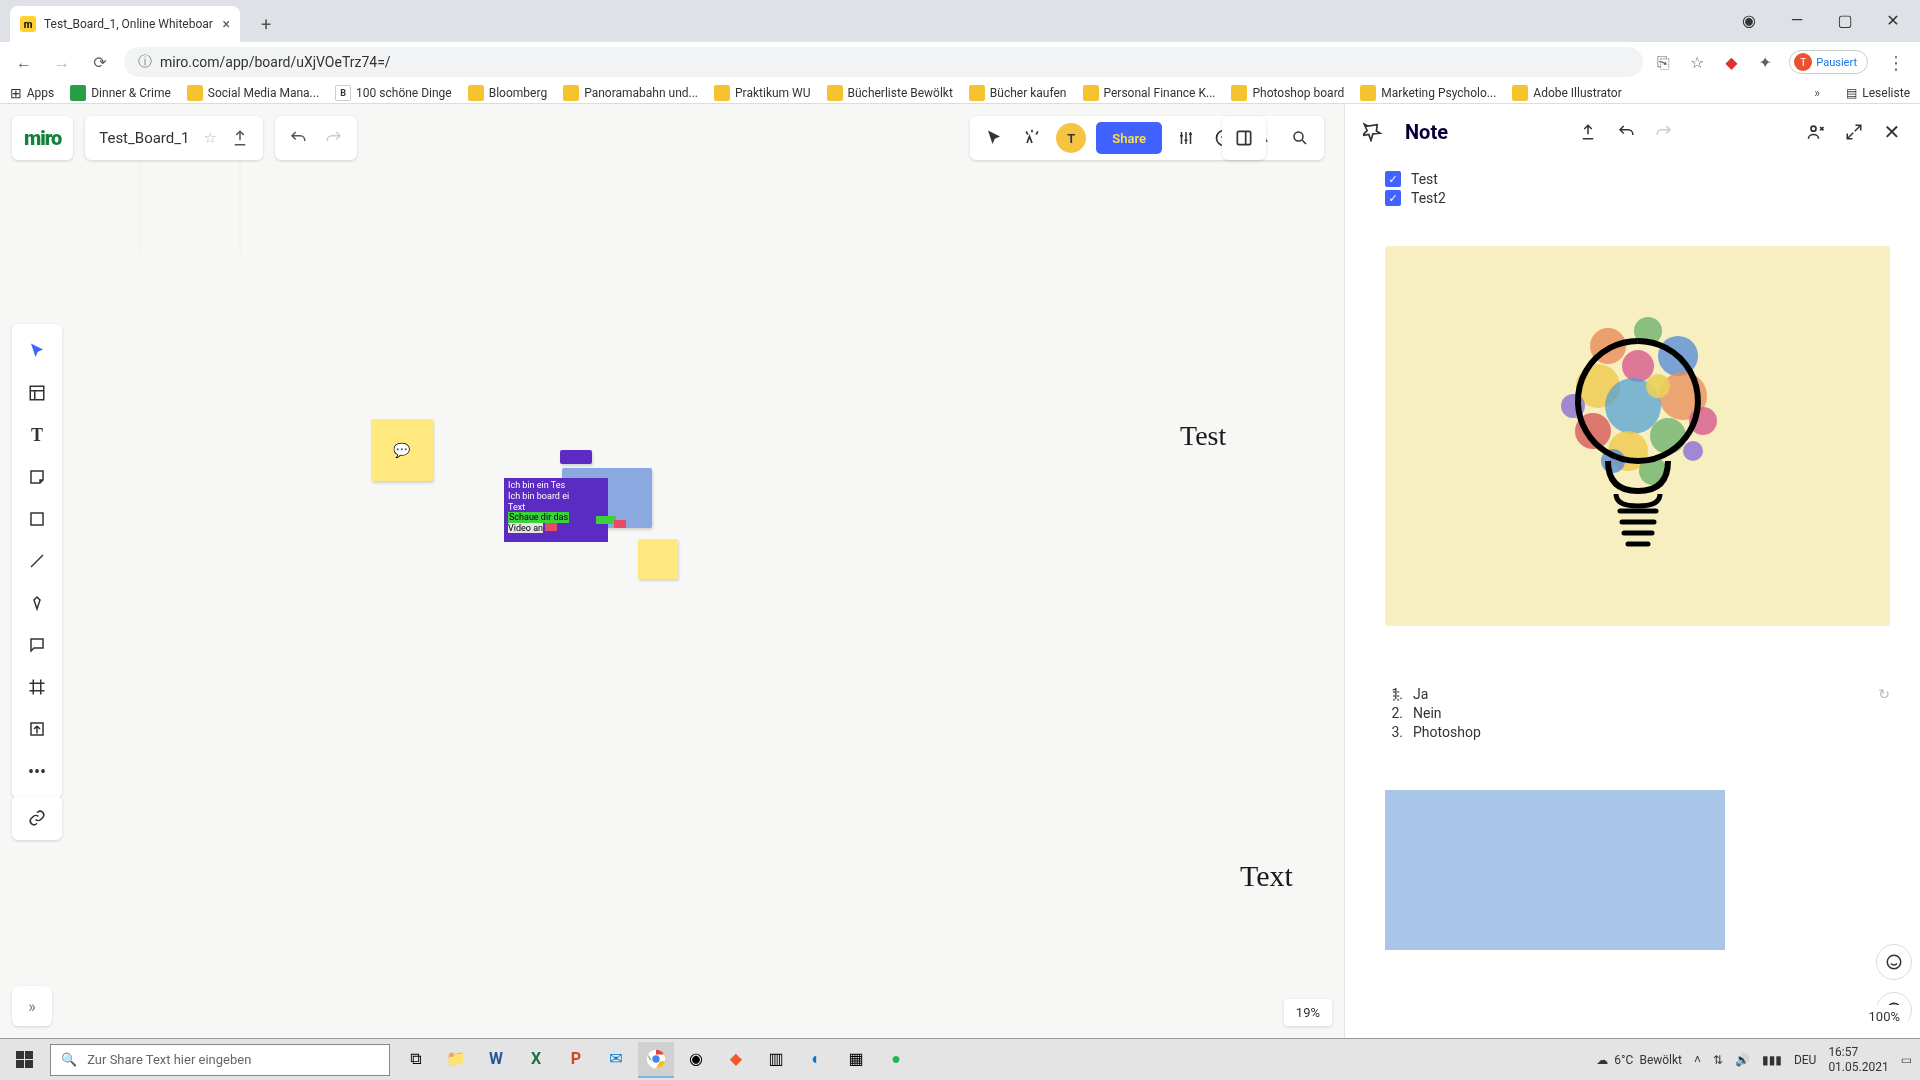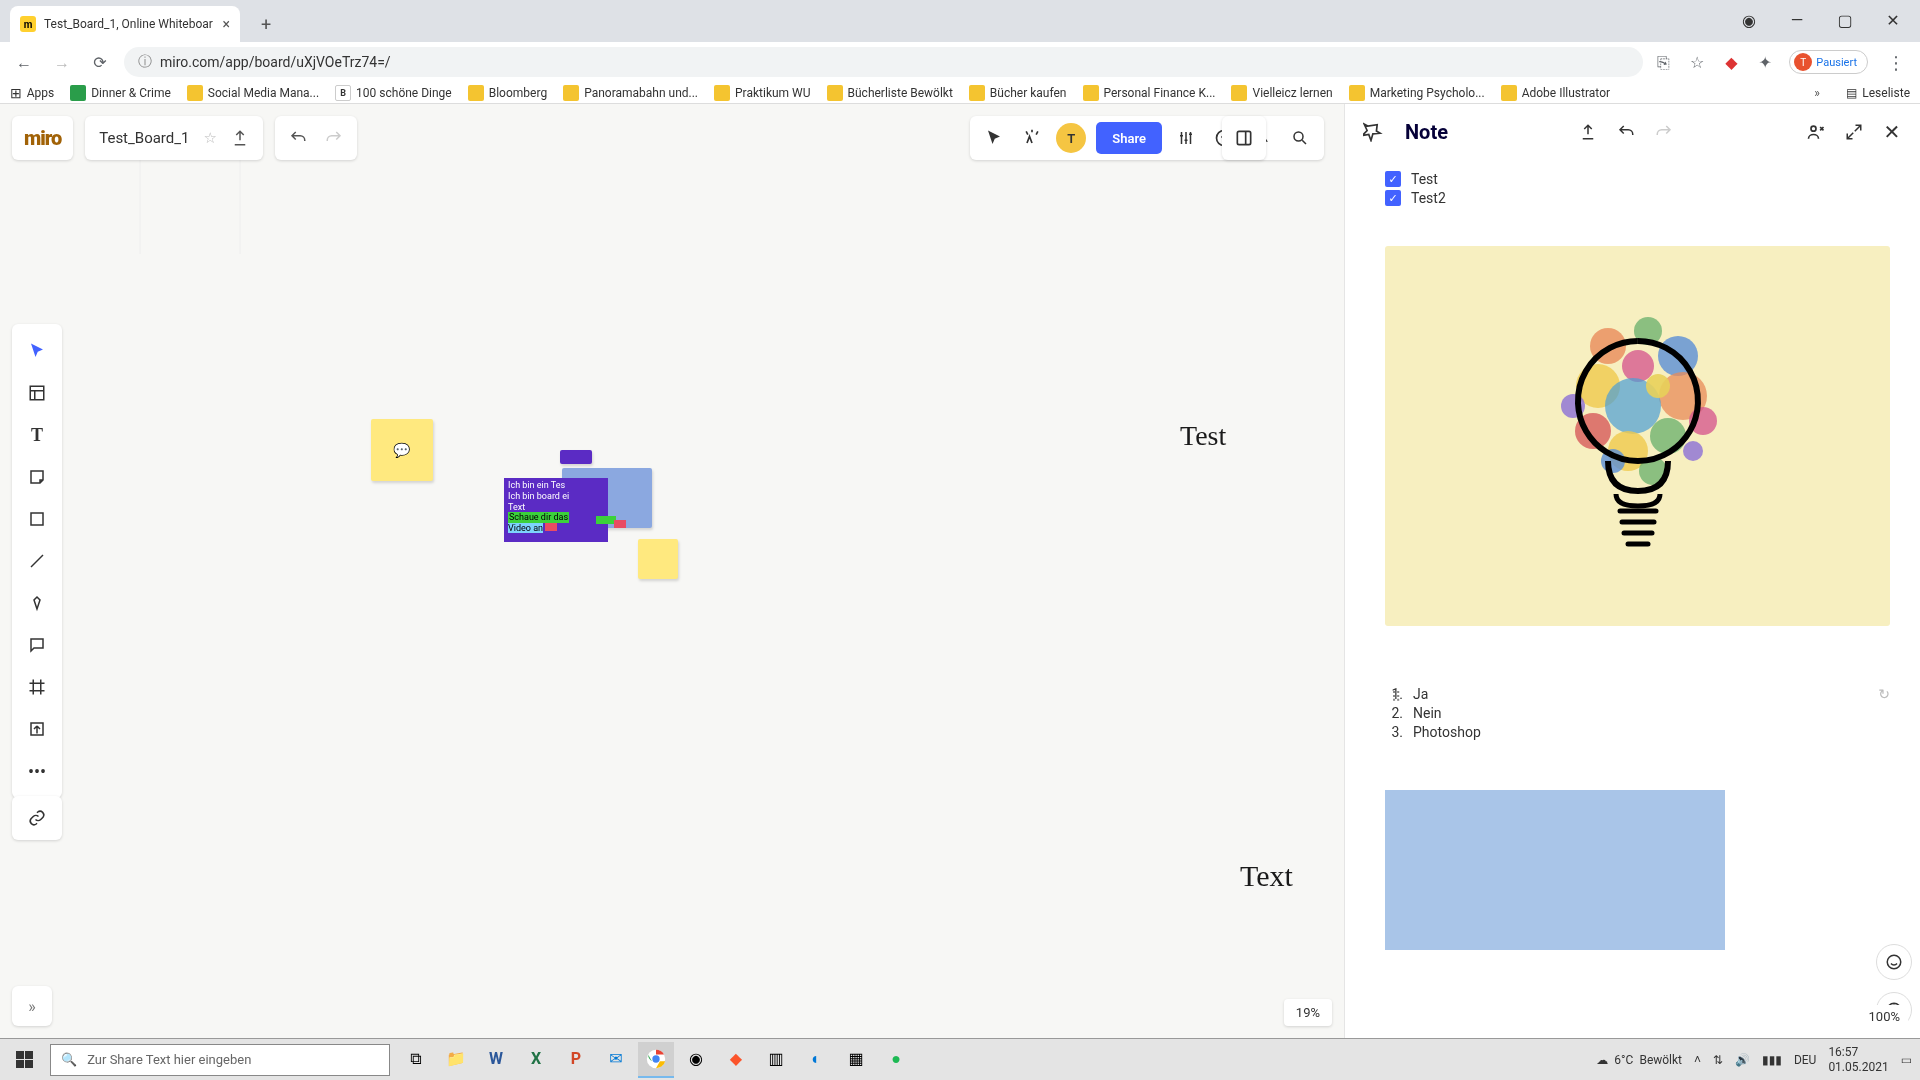--- a/index.html
+++ b/index.html
@@ -25,31 +25,31 @@
 .menu-dots{width:28px;color:#5f6368;font-size:18px;text-align:center;cursor:pointer;}
 .bookmarks { height:22px;background:#fff;border-bottom:1px solid #ddd;display:flex;align-items:center;padding:0 10px;gap:16px;font-size:12px;color:#333;}
 .bm{display:flex;align-items:center;gap:5px;cursor:pointer;white-space:nowrap;}
 .bm-ico{width:16px;height:16px;border-radius:2px;}
 .bm-more{margin-left:auto;color:#555;}
 
 
 .app { position:absolute; top:104px; left:0; right:0; bottom:42px; background:#f7f7f5;}
 .top-controls{position:absolute;top:12px;left:12px;display:flex;gap:12px;align-items:center;}
 .logo-card,.title-card,.history-card{background:#fff;border-radius:6px;box-shadow:0 1px 3px rgba(0,0,0,0.15);height:44px;display:flex;align-items:center;padding:0 14px;}
-.logo-card{font-weight:900;font-size:20px;letter-spacing:-1px;color:#a16207;padding:0 12px;}
+.logo-card{font-weight:900;font-size:20px;letter-spacing:-1px;color:#15803d;padding:0 12px;}
 .title-card{gap:14px;font-size:15px;color:#333;}
 .title-card .star{color:#bbb;}
 .title-card .ico{color:#555;}
 .history-card{gap:18px;color:#555;}
 .history-card .redo{color:#ccc;}
 
 .top-right{position:absolute;top:12px;right:12px;display:flex;gap:10px;align-items:center;background:#fff;border-radius:6px;box-shadow:0 1px 3px rgba(0,0,0,0.15);height:44px;padding:0 10px;}
 .tr-btn{width:28px;height:28px;display:flex;align-items:center;justify-content:center;color:#333;cursor:pointer;position:relative;}
 .avatar{width:30px;height:30px;border-radius:50%;background:#f5c542;color:#333;display:flex;align-items:center;justify-content:center;font-size:13px;font-weight:600;}
-.share-btn{background:#4262ff;color:#ffffff;border-radius:5px;height:32px;padding:0 16px;font-size:13px;font-weight:600;display:flex;align-items:center;cursor:pointer;}
+.share-btn{background:#4262ff;color:#fde047;border-radius:5px;height:32px;padding:0 16px;font-size:13px;font-weight:600;display:flex;align-items:center;cursor:pointer;}
 .badge-14{position:absolute;top:-4px;right:-4px;background:#4262ff;color:#fff;font-size:9px;border-radius:7px;padding:0 4px;height:14px;line-height:14px;}
 .notes-toggle{position:absolute;top:12px;right:596px;width:44px;height:44px;background:#fff;border-radius:6px;box-shadow:0 1px 3px rgba(0,0,0,0.15);display:flex;align-items:center;justify-content:center;cursor:pointer;}
 
 
 .ltoolbar{position:absolute;left:12px;top:220px;width:50px;background:#fff;border-radius:6px;box-shadow:0 1px 3px rgba(0,0,0,0.15);display:flex;flex-direction:column;align-items:center;padding:8px 0;gap:4px;}
 .lt-btn{width:38px;height:38px;display:flex;align-items:center;justify-content:center;color:#333;cursor:pointer;border-radius:4px;font-size:18px;}
 .lt-btn.sel{color:#4262ff;}
 .ltoolbar2{position:absolute;left:12px;top:692px;width:50px;height:44px;background:#fff;border-radius:6px;box-shadow:0 1px 3px rgba(0,0,0,0.15);display:flex;align-items:center;justify-content:center;}
 
 .bl-expand{position:absolute;left:12px;bottom:12px;width:40px;height:40px;background:#fff;border-radius:6px;box-shadow:0 1px 3px rgba(0,0,0,0.15);display:flex;align-items:center;justify-content:center;color:#777;cursor:pointer;}
@@ -173,21 +173,21 @@
     <div class="bm">
         <span class="bm-ico" style="background:#f4c430;"></span>
         <span>Bücher kaufen</span>
       </div>
     <div class="bm">
         <span class="bm-ico" style="background:#f4c430;"></span>
         <span>Personal Finance K...</span>
       </div>
     <div class="bm">
         <span class="bm-ico" style="background:#f4c430;"></span>
-        <span>Vielleicz lernen</span>
+        <span>Photoshop board</span>
       </div>
     <div class="bm">
         <span class="bm-ico" style="background:#f4c430;"></span>
         <span>Marketing Psycholo...</span>
       </div>
     <div class="bm">
         <span class="bm-ico" style="background:#f4c430;"></span>
         <span>Adobe Illustrator</span>
       </div>
     <span class="bm-more">»</span>
@@ -245,21 +245,21 @@
         <span style="font-size:14px;">💬</span>
       </div>
     <div class="sticky" style="left:638px;top:435px;width:40px;height:40px;background:#ffe97f;"></div>
     <div class="sticky" style="left:560px;top:346px;width:32px;height:14px;background:#5b2bc4;"></div>
     <div class="sticky" style="left:562px;top:364px;width:90px;height:60px;background:#8ba8e0;"></div>
     <div style="position:absolute;left:504px;top:374px;width:104px;height:64px;background:#5b2bc4;color:#fff;font-size:9px;line-height:1.2;padding:2px 4px;">
       <div>Ich bin ein Tes</div>
       <div>Ich bin board ei</div>
       <div>Text</div>
       <div style="background:#3bd13b;color:#000;padding:0 1px;display:inline-block;">Schaue dir das</div><br>
-      <div style="display:inline-block;"><span style="background:#7dd3fc;color:#000;">Video an</span> <span style="background:#e94b63;display:inline-block;width:12px;height:8px;"></span></div>
+      <div style="display:inline-block;"><span style="background:#e5e5e5;color:#000;">Video an</span> <span style="background:#e94b63;display:inline-block;width:12px;height:8px;"></span></div>
     </div>
     <div style="position:absolute;left:596px;top:412px;width:20px;height:8px;background:#3bd13b;"></div>
     <div style="position:absolute;left:614px;top:416px;width:12px;height:8px;background:#e94b63;"></div>
     <div class="txt-el" style="left:1180px;top:316px;font-size:28px;">Test</div>
     <div class="txt-el" style="left:1240px;top:755px;font-size:30px;">Text</div>
     <div class="zoom-badge">19%</div>
     <div class="drag-handle">⋮</div>
   </div>
 
   <div class="top-controls">

